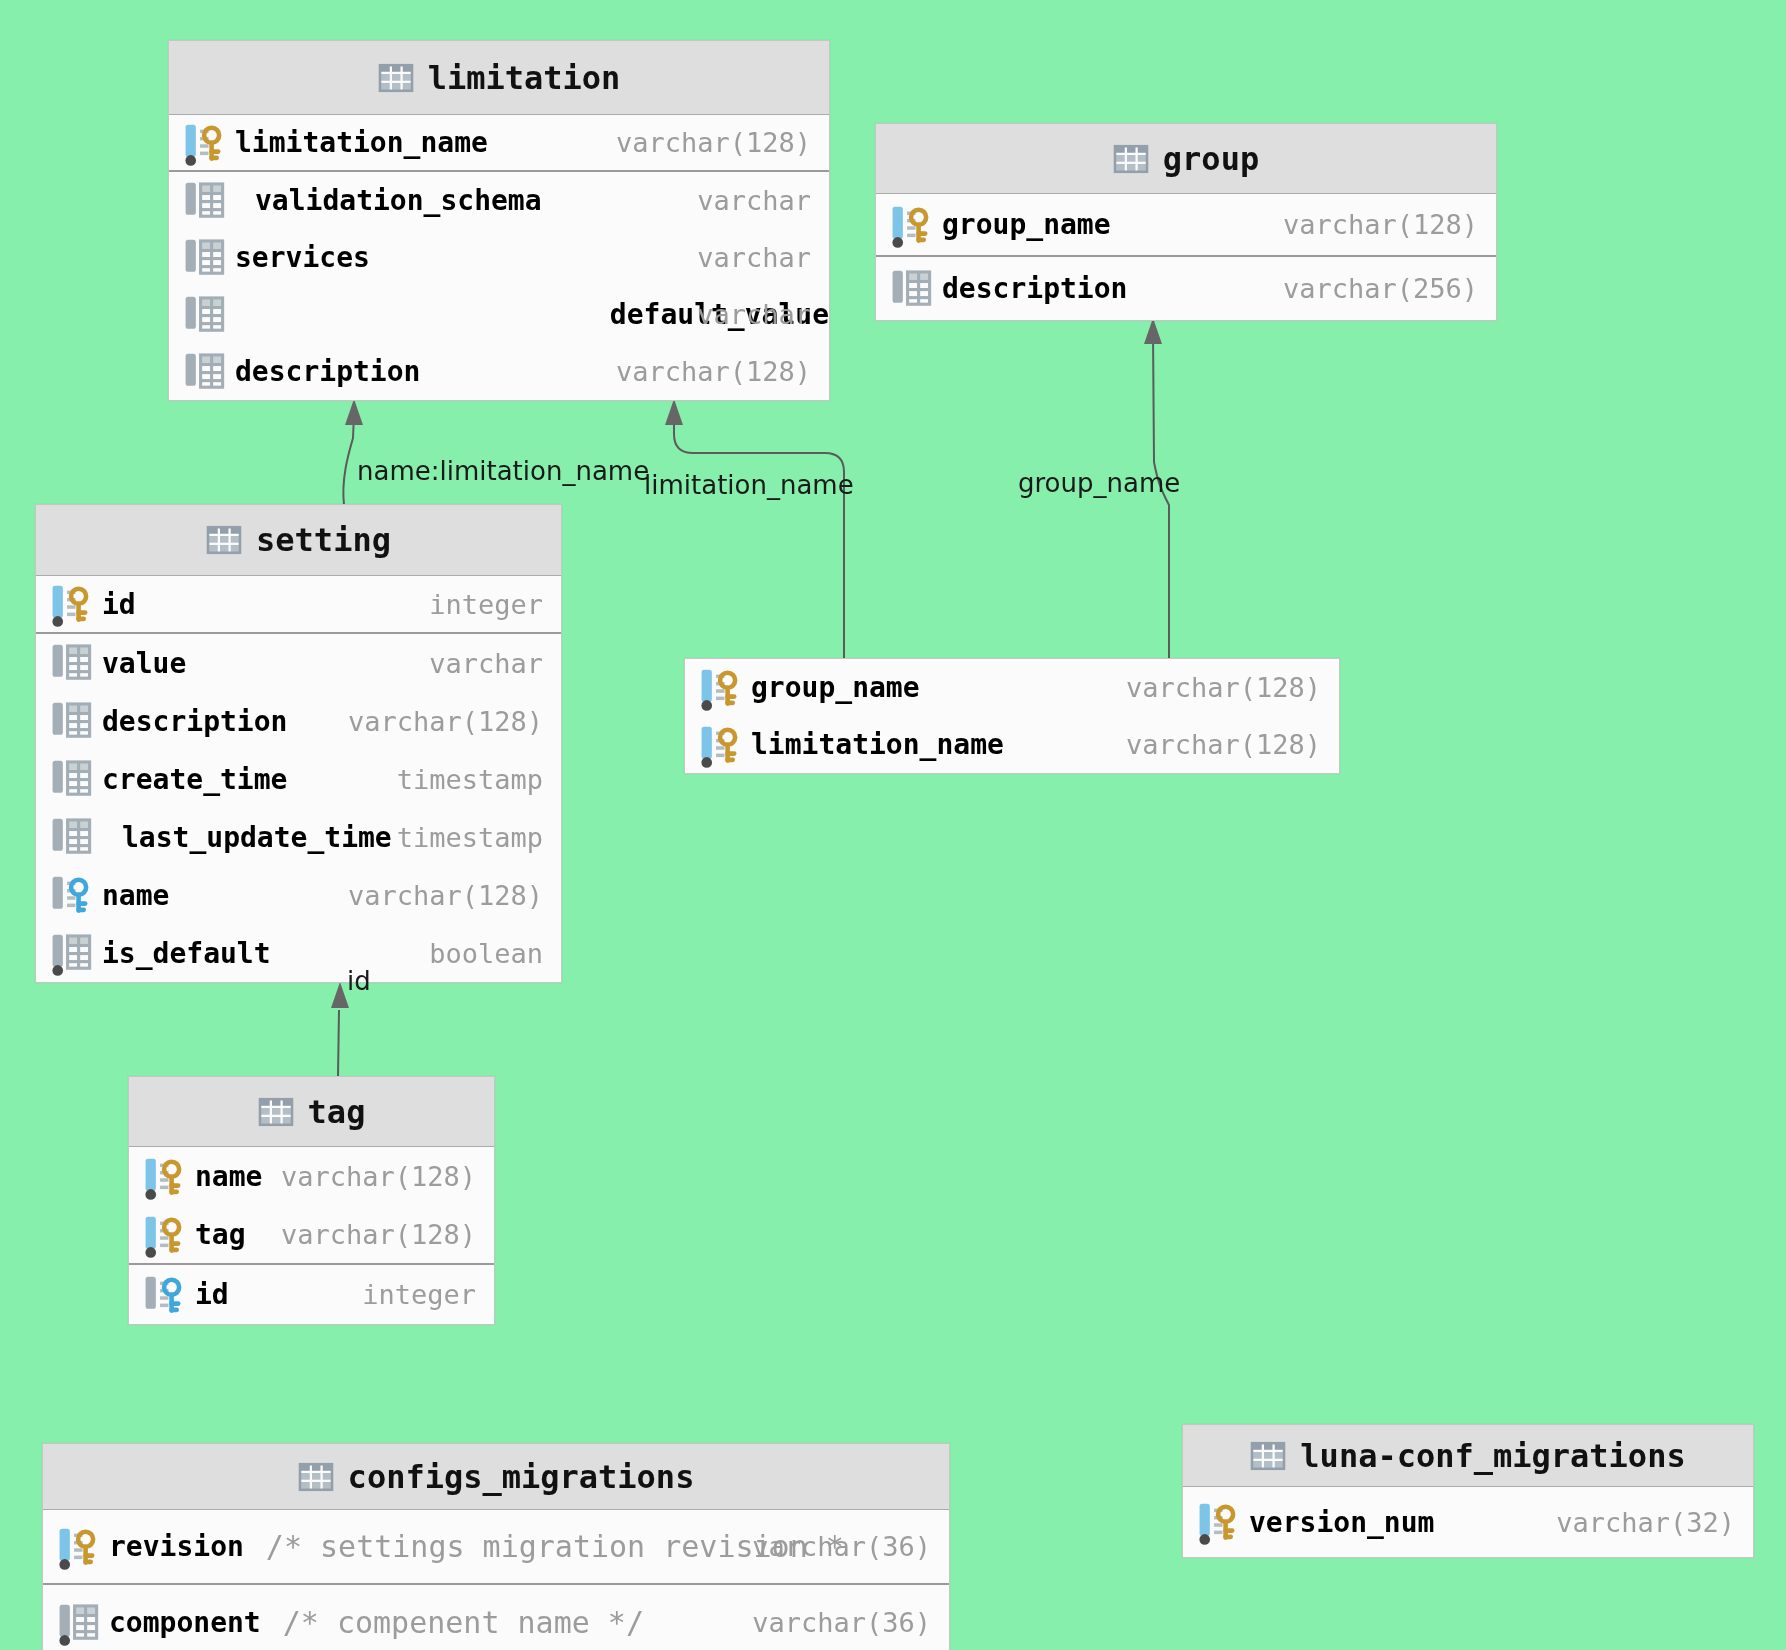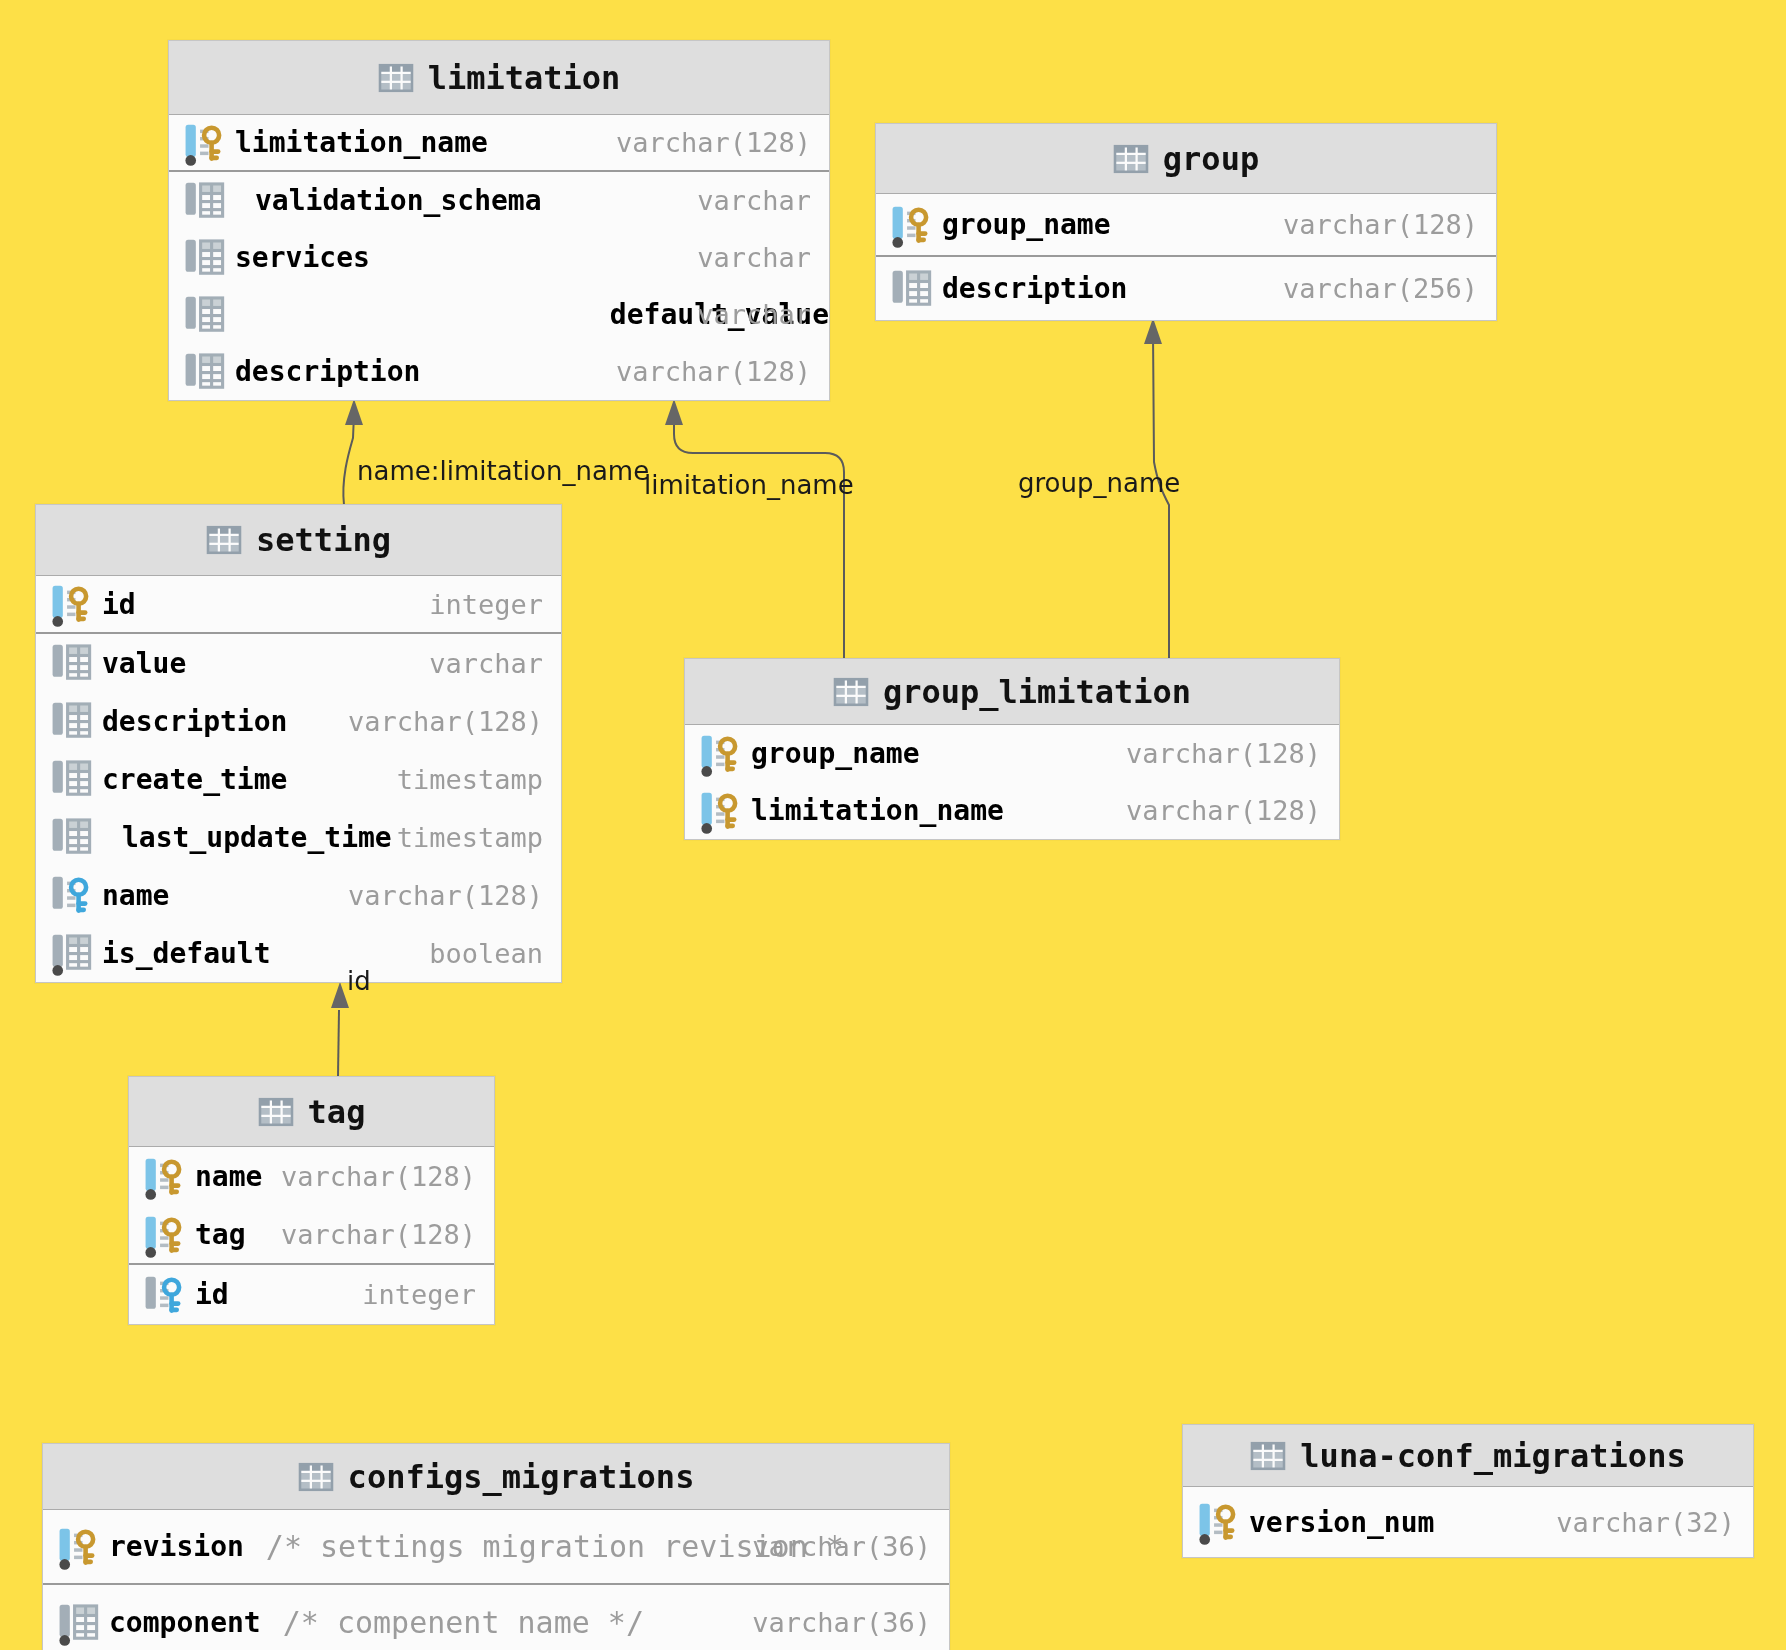--- a/index.html
+++ b/index.html
@@ -1,16 +1,16 @@
 <!DOCTYPE html>
 <html><head>
 <meta charset="utf-8">
 <style>
   html,body{margin:0;padding:0;background:#ffffff;}
-  #canvas{position:relative;width:1786px;height:1650px;background:#fde047;overflow:hidden;
+  #canvas{position:relative;width:1786px;height:1650px;background:#86efac;overflow:hidden;
           font-family:"DejaVu Sans Mono","Liberation Mono",monospace;}
   .dbtable{position:absolute;background:#FBFBFB;border:1px solid #C6C6C6;box-sizing:border-box;
            box-shadow:0 0 0 1px rgba(0,0,0,0.02);}
   .thead{display:flex;align-items:center;justify-content:center;background:#DEDEDE;
          border-bottom:1px solid #ABABAB;box-sizing:border-box;}
   .ticon{display:inline-flex;margin-right:14px;}
   .ttitle{font-size:32px;font-weight:bold;color:#111;white-space:nowrap;letter-spacing:0px;}
   .trows{position:relative;}
   .row{position:relative;display:flex;align-items:center;box-sizing:border-box;
        padding-left:14px;white-space:nowrap;}
@@ -349,36 +349,20 @@
   <rect x="9.6" y="3.2" width="12" height="5.2" fill="#A3AEB7" opacity="0.55"></rect>
               <circle cx="4.2" cy="22" r="2.9" fill="#4A4A4A"></circle>
             </svg>
           </span>
           <span class="cname">is_default</span>
           <span class="ctype">boolean</span>
         </div>
       </div>
     </div>
     <div class="dbtable" style="left: 684px; top: 658px; width: 656px;">
-      <div class="thead" style="height: 66px;">
-        <span class="ticon">
-          <svg width="36" height="32" viewBox="0 0 22 20" xmlns="http://www.w3.org/2000/svg">
-    <rect x="1" y="2" width="20" height="16" fill="#B4BEC6"></rect>
-    <rect x="1" y="2" width="20" height="4.8" fill="#93A0AB"></rect>
-    <g stroke="#FBFBFB" stroke-width="1.4">
-      <line x1="7.8" y1="2" x2="7.8" y2="18"></line>
-      <line x1="14.5" y1="2" x2="14.5" y2="18"></line>
-      <line x1="1" y1="6.8" x2="21" y2="6.8"></line>
-      <line x1="1" y1="12.4" x2="21" y2="12.4"></line>
-    </g>
-    <rect x="1" y="2" width="20" height="16" fill="none" stroke="#93A0AB" stroke-width="1.6"></rect>
-  </svg>
-        </span>
-        <span class="ttitle">group_limitation</span>
-      </div>
       <div class="trows">
         <div class="row" style="height: 57px;">
           <span class="cicon">
             <svg width="44" height="46" viewBox="0 0 24 25" xmlns="http://www.w3.org/2000/svg">
               <rect x="1.4" y="2.6" width="5.6" height="17.4" rx="1.4" fill="#7CC4E8"></rect>
               <g fill="#B3BCC3">
     <rect x="9.3" y="5.2" width="4.6" height="1.9"></rect>
     <rect x="9.3" y="9.2" width="4.6" height="1.9"></rect>
     <rect x="9.3" y="13.2" width="4.6" height="1.9"></rect>
     <rect x="9.3" y="17.2" width="4.6" height="1.9"></rect>

